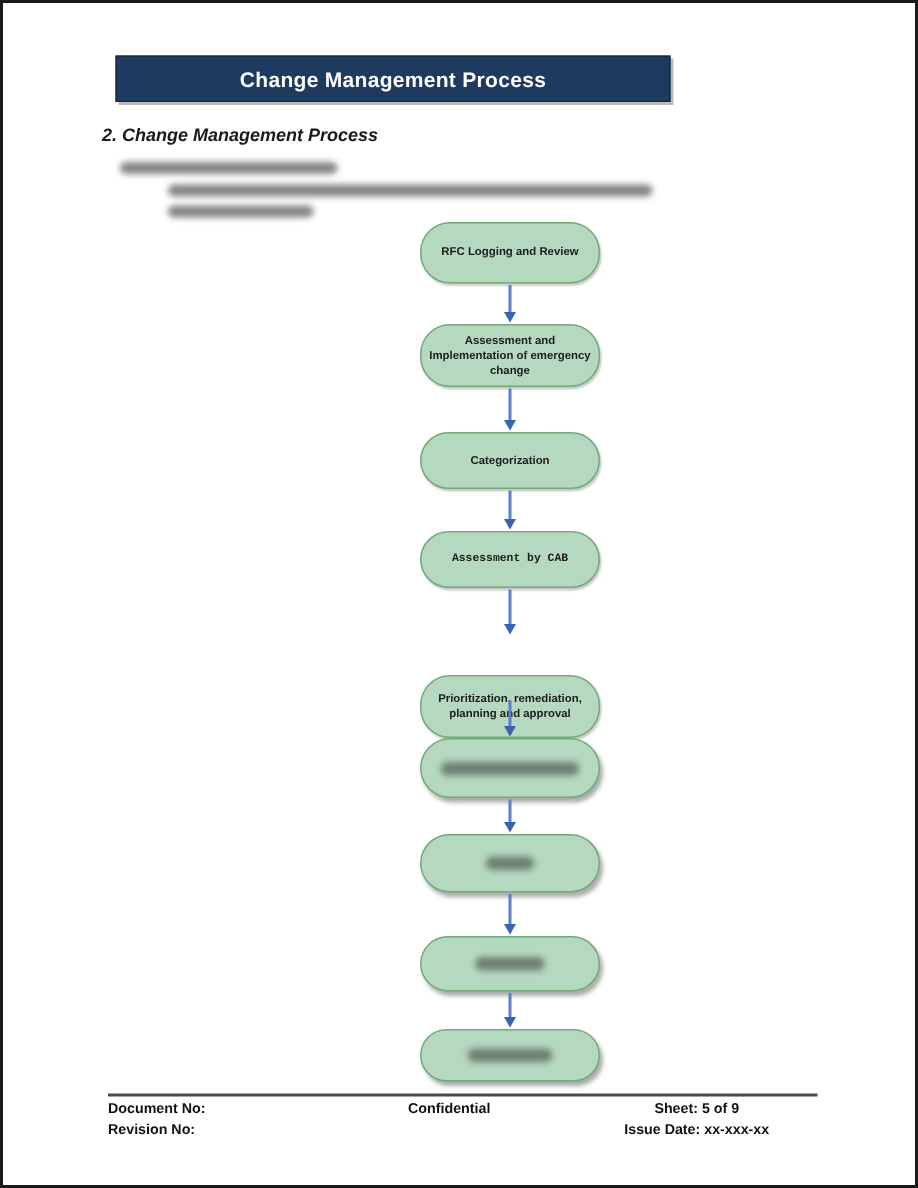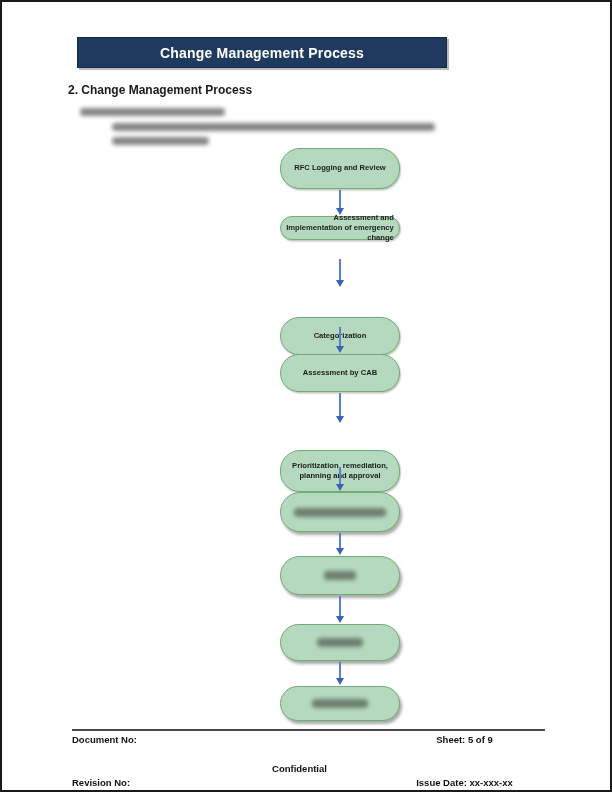--- a/index.html
+++ b/index.html
@@ -32,21 +32,21 @@
     border:1px solid #152c49;
     box-shadow:2px 2px 0 rgba(60,60,60,.35);
     display:flex;align-items:center;justify-content:center;
   }
   .header-title{
     color:var(--header-text);
     font-size:14px;font-weight:bold;letter-spacing:.2px;
   }
   .section-heading{
     position:absolute;left:66px;top:81px;
-    font-size:12px;font-weight:bold;color:var(--heading-text);
+    font-size:12px;font-weight:bold;color:var(--heading-text);font-style:italic;
   }
   .redline{
     position:absolute;height:8px;border-radius:4px;
     background:#555555;opacity:.72;filter:blur(2.2px);
   }
   .redline-1{left:78px;top:106px;width:145px;}
   .redline-2{left:110px;top:121px;width:323px;}
   .redline-3{left:110px;top:135px;width:97px;}
 
   .step{
@@ -56,23 +56,23 @@
     border:1px solid var(--box-border);
     border-radius:20px;
     box-shadow:1px 1.5px 1.5px rgba(100,115,100,.4);
     display:flex;align-items:center;justify-content:center;
     text-align:center;
     font-size:7.6px;font-weight:600;line-height:1.35;color:#1c1c1c;
     padding:2px 4px;
     white-space:pre-line;
   }
   .s1{top:146px;height:41px;}
-  .s2{top:214px;height:24px;text-align:right;}
-  .s3{top:286px;height:38px;margin-top:29px;}
-  .s4{top:352px;height:38px;}
+  .s2{top:214px;height:42px;}
+  .s3{top:286px;height:38px;}
+  .s4{top:352px;height:38px;font-family:Liberation Mono, monospace;}
   .s5{top:448px;height:42px;}
   .s6{top:490px;height:40px;}
   .s7{top:554px;height:39px;}
   .s8{top:622px;height:37px;}
   .s9{top:684px;height:35px;}
   .fuzzy{
     filter:blur(.4px);
     box-shadow:2px 3px 3px rgba(60,70,60,.45);
   }
   .blob{
@@ -107,21 +107,21 @@
   }
   .footer{
     position:absolute;left:70px;top:731px;width:455px;
     font-size:9.5px;font-weight:bold;color:#111;
   }
   .frow{
     display:grid;grid-template-columns:1fr 1fr 1fr;
     line-height:14px;
     gap:40px;
   }
-  .frow .fc{text-align:center;margin-top:29px;}
+  .frow .fc{text-align:center;}
   .frow .fr{text-align:center;}
 </style>
 </head>
 <body>
 
 <div class="page">
 
   <div class="header-bar">
     <span class="header-title">Change Management Process</span>
   </div>

